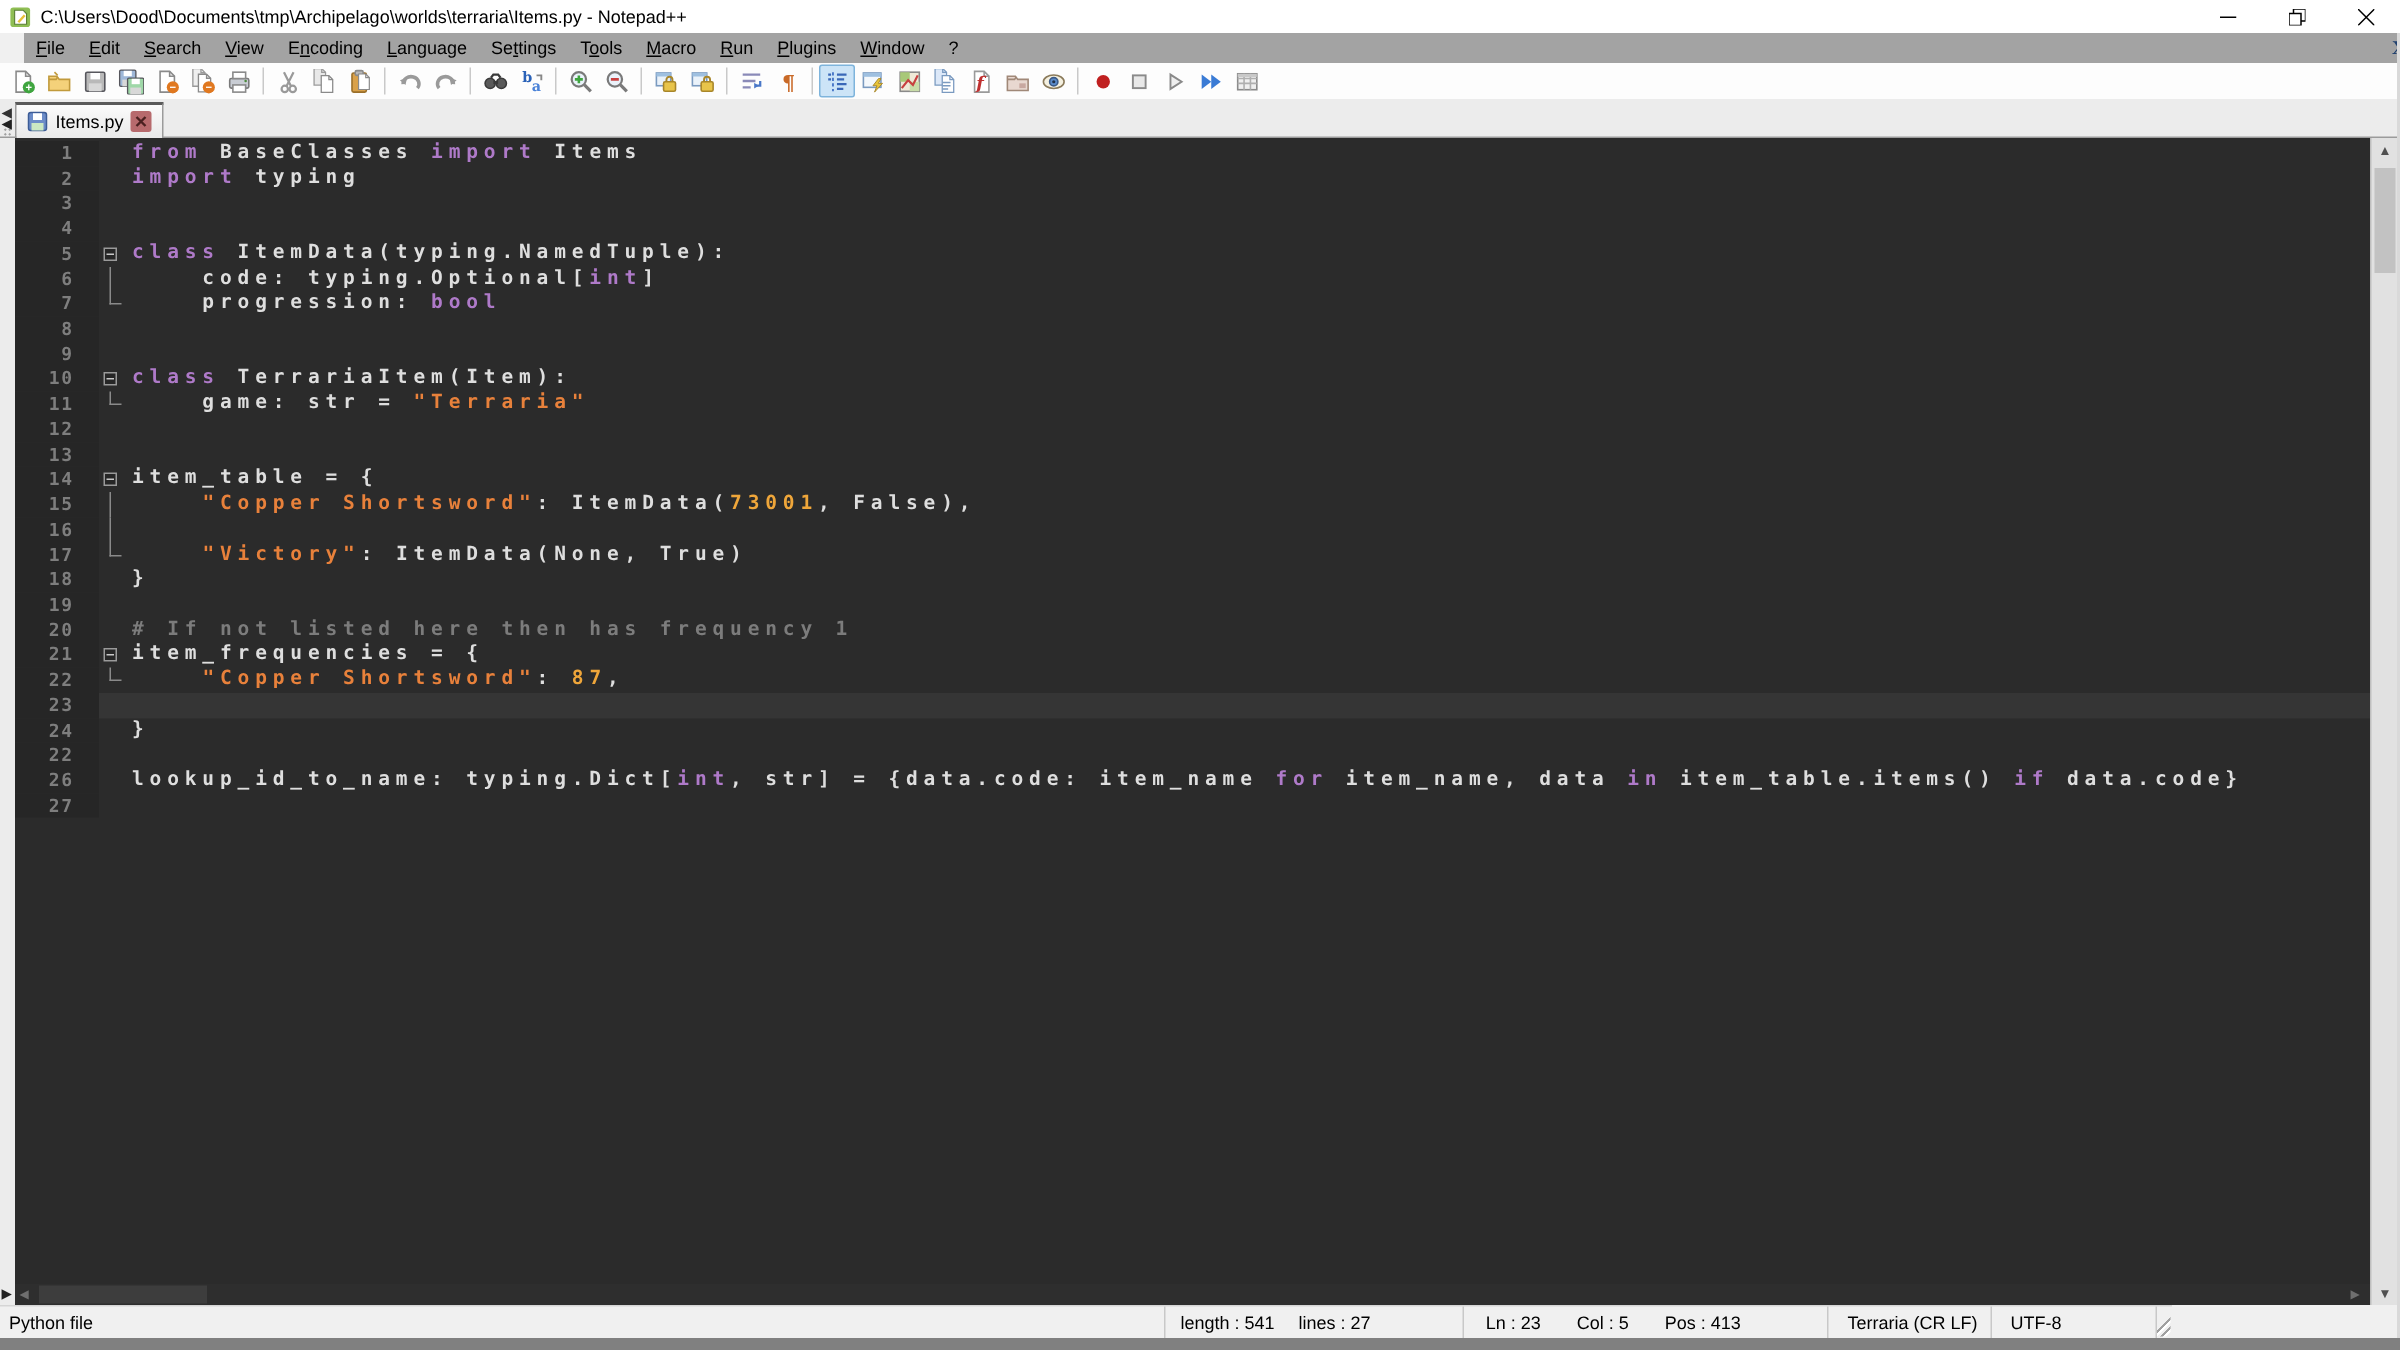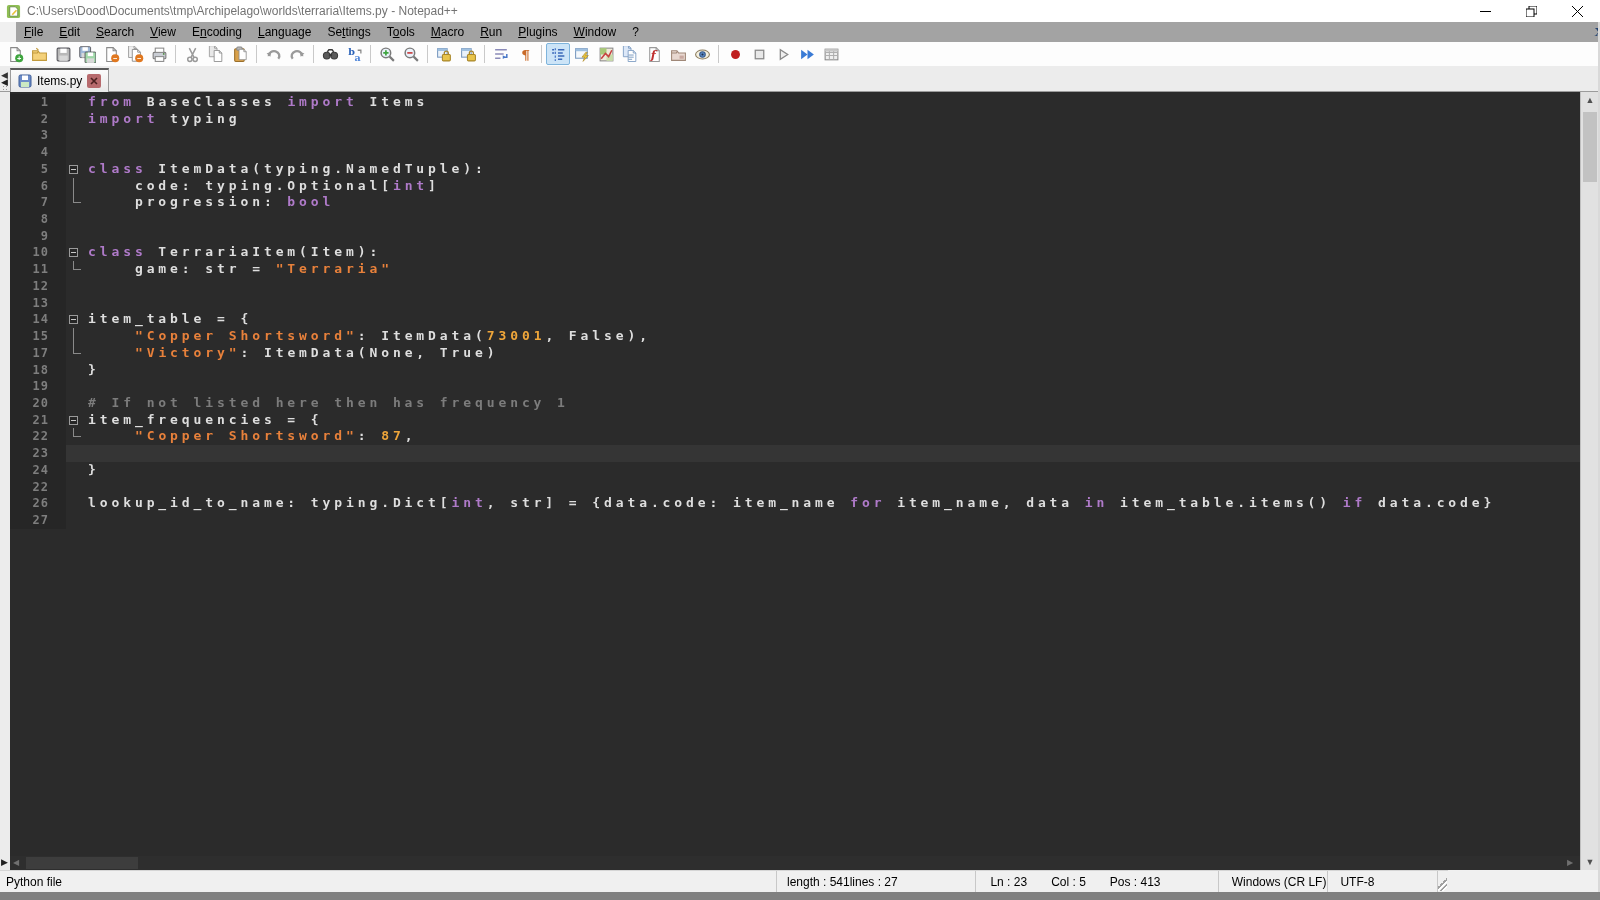--- a/index.html
+++ b/index.html
@@ -4,21 +4,21 @@
 <style>
   * { margin:0; padding:0; box-sizing:border-box; }
   html,body { width:1600px; height:900px; overflow:hidden; background:#808080;
     font-family:"Liberation Sans", sans-serif; }
   #app { position:relative; width:1600px; height:900px; background:#F0F0F0; }
 
   
   #titlebar { position:absolute; left:0; top:0; width:1600px; height:22px;
     background:#FFFFFF; display:flex; align-items:center; }
   #app-icon { width:15px; height:15px; margin:0 6px 0 6px; }
-  #title-text { font-size:12px; color:#737373; white-space:nowrap; }
+  #title-text { font-size:12px; color:#000000; white-space:nowrap; }
   #win-controls { margin-left:auto; display:flex; height:22px; }
   .win-btn { width:46px; height:22px; display:flex; align-items:center; justify-content:center; }
   .win-btn svg { display:block; }
 
   
   #menubar { position:absolute; left:16px; top:22px; width:1600px; height:20px;
     background:#a3a3a3; display:flex; align-items:center; font-size:12px; color:#000; }
   .menu-item { padding:2px 8px; cursor:default; }
   .menu-item u { text-decoration:underline; }
   #menu-close-x { margin-left:auto; margin-right:12px; color:#20406E; font-weight:bold;
@@ -83,21 +83,21 @@
   #vthumb { position:absolute; left:2px; top:20px; width:14px; height:70px; background:#C2C2C2; }
   #win-right-border { position:absolute; left:1598px; top:22px; width:2px; height:878px; background:#D9D9D9; }
 
   
   #statusbar { position:absolute; left:0; top:870px; width:1448px; height:22px;
     background:#F0F0F0; border-top:1px solid #D5D5D5; display:flex; align-items:center;
     font-size:12px; color:#000; }
   .sb-seg { height:100%; display:flex; align-items:center; border-right:1px solid #C8C8C8;
     white-space:nowrap; overflow:hidden; }
   #sb-doctype { width:820px; padding-left:6px; }
-  #sb-size { width:210px; padding-left:10px; }
+  #sb-size { width:210px; padding-left:10px; gap:16px; }
   #sb-pos { width:255px; padding-left:14px; gap:24px; }
   #sb-eol { width:115px; padding-left:13px; }
   #sb-enc { width:115px; padding-left:12px; }
   #sb-ins { flex:1; padding-left:10px; border-right:none; position:relative; }
   #resize-grip { position:absolute; right:1px; bottom:1px; width:13px; height:13px;
     background-image:
       linear-gradient(135deg, transparent 0 50%, #A0A0A0 50% 58%, #fff 58% 66%, transparent 66% 72%, #A0A0A0 72% 80%, #fff 80% 88%, transparent 88%);
   }
   #bottomstrip { position:absolute; left:0; top:892px; width:1600px; height:8px; background:#808080; }
 </style>
@@ -505,20 +505,21 @@
       <div class="eline"><span class="ln">6</span><span class="fold"><span class="fold-v"></span></span><span class="codeline"><span>    code: typing.Optional[</span><span class="tk-k">int</span><span>]</span></span></div>
       <div class="eline"><span class="ln">7</span><span class="fold"><span class="fold-end-v"></span><span class="fold-end-h"></span></span><span class="codeline"><span>    progression: </span><span class="tk-k">bool</span></span></div>
       <div class="eline"><span class="ln">8</span><span class="fold"></span><span class="codeline"></span></div>
       <div class="eline"><span class="ln">9</span><span class="fold"></span><span class="codeline"></span></div>
       <div class="eline"><span class="ln">10</span><span class="fold"><span class="fold-box"></span></span><span class="codeline"><span class="tk-k">class</span><span> TerrariaItem(Item):</span></span></div>
       <div class="eline"><span class="ln">11</span><span class="fold"><span class="fold-end-v"></span><span class="fold-end-h"></span></span><span class="codeline"><span>    game: str = </span><span class="tk-s">"Terraria"</span></span></div>
       <div class="eline"><span class="ln">12</span><span class="fold"></span><span class="codeline"></span></div>
       <div class="eline"><span class="ln">13</span><span class="fold"></span><span class="codeline"></span></div>
       <div class="eline"><span class="ln">14</span><span class="fold"><span class="fold-box"></span></span><span class="codeline"><span>item_table = {</span></span></div>
       <div class="eline"><span class="ln">15</span><span class="fold"><span class="fold-v"></span></span><span class="codeline"><span>    </span><span class="tk-s">"Copper Shortsword"</span><span>: ItemData(</span><span class="tk-n">73001</span><span>, False),</span></span></div>
+      <div class="eline"><span class="ln">16</span><span class="fold"><span class="fold-v"></span></span><span class="codeline"></span></div>
       <div class="eline"><span class="ln">17</span><span class="fold"><span class="fold-end-v"></span><span class="fold-end-h"></span></span><span class="codeline"><span>    </span><span class="tk-s">"Victory"</span><span>: ItemData(None, True)</span></span></div>
       <div class="eline"><span class="ln">18</span><span class="fold"></span><span class="codeline"><span>}</span></span></div>
       <div class="eline"><span class="ln">19</span><span class="fold"></span><span class="codeline"></span></div>
       <div class="eline"><span class="ln">20</span><span class="fold"></span><span class="codeline"><span class="tk-c"># If not listed here then has frequency 1</span></span></div>
       <div class="eline"><span class="ln">21</span><span class="fold"><span class="fold-box"></span></span><span class="codeline"><span>item_frequencies = {</span></span></div>
       <div class="eline"><span class="ln">22</span><span class="fold"><span class="fold-end-v"></span><span class="fold-end-h"></span></span><span class="codeline"><span>    </span><span class="tk-s">"Copper Shortsword"</span><span>: </span><span class="tk-n">87</span><span>,</span></span></div>
       <div class="eline current"><span class="ln">23</span><span class="fold"></span><span class="codeline"></span></div>
       <div class="eline"><span class="ln">24</span><span class="fold"></span><span class="codeline"><span>}</span></span></div>
       <div class="eline"><span class="ln">22</span><span class="fold"></span><span class="codeline"></span></div>
       <div class="eline"><span class="ln">26</span><span class="fold"></span><span class="codeline"><span>lookup_id_to_name: typing.Dict[</span><span class="tk-k">int</span><span>, str] = {data.code: item_name </span><span class="tk-k">for</span><span> item_name, data </span><span class="tk-k">in</span><span> item_table.items() </span><span class="tk-k">if</span><span> data.code}</span></span></div>
@@ -545,21 +546,21 @@
     <div class="sb-seg" id="sb-size">
       <span>length : 541</span>
       <span>lines : 27</span>
     </div>
     <div class="sb-seg" id="sb-pos">
       <span>Ln : 23</span>
       <span>Col : 5</span>
       <span>Pos : 413</span>
     </div>
     <div class="sb-seg" id="sb-eol">
-      <span>Windows (CR LF)</span>
+      <span>Terraria (CR LF)</span>
     </div>
     <div class="sb-seg" id="sb-enc">
       <span>UTF-8</span>
     </div>
     <div class="sb-seg" id="sb-ins">
       <span>INS</span>
       <div id="resize-grip"></div>
     </div>
   </div>
   <div id="bottomstrip"></div>

